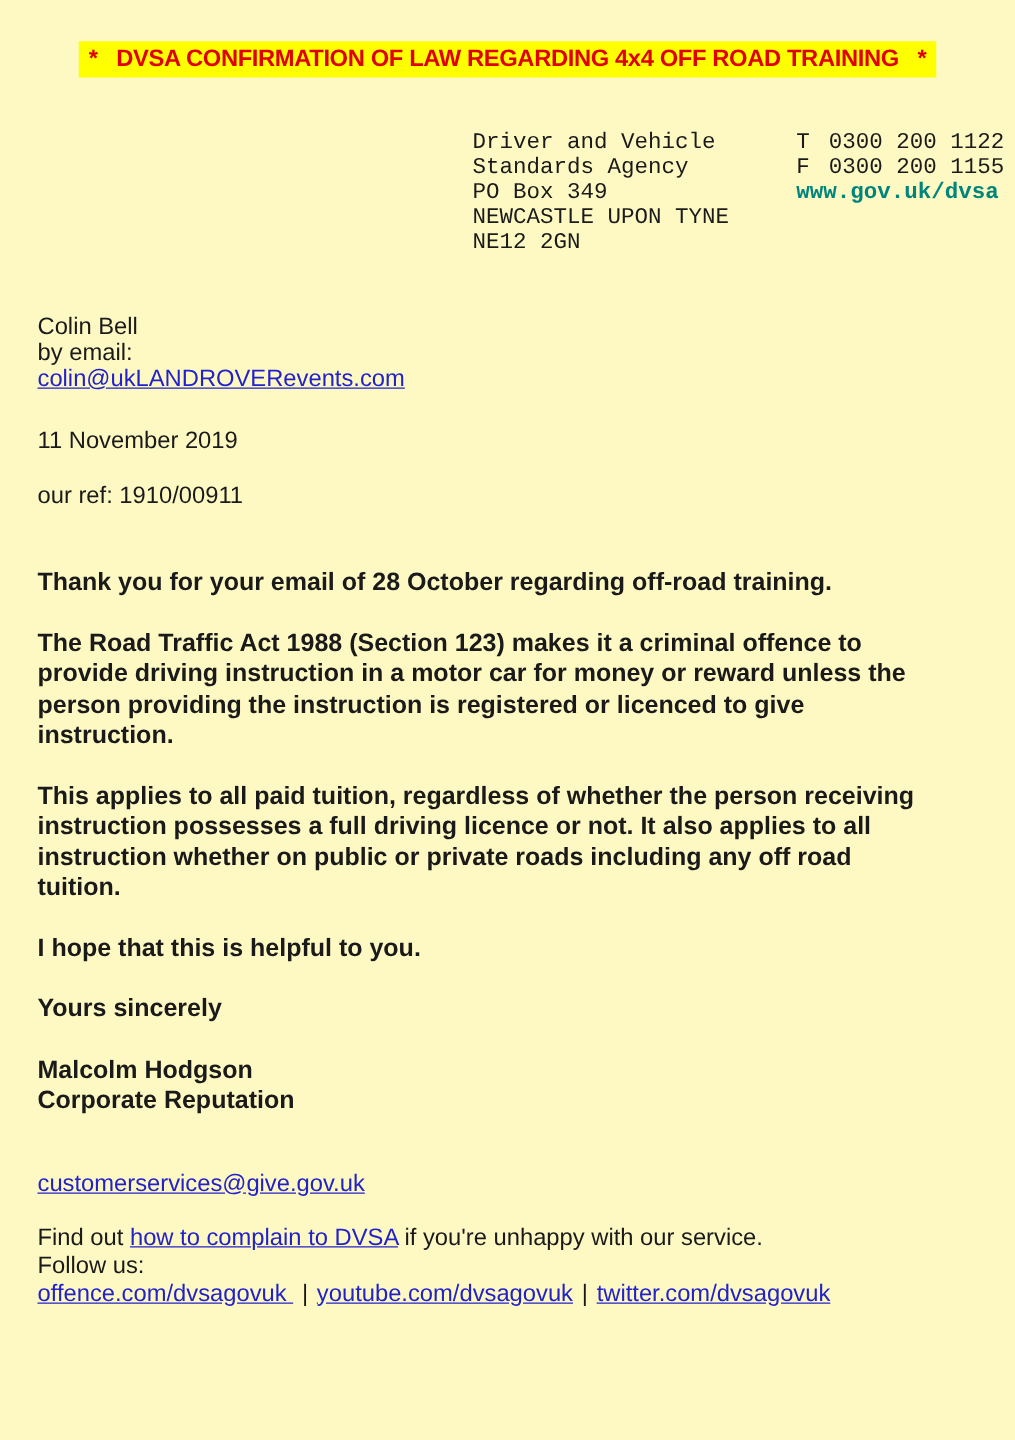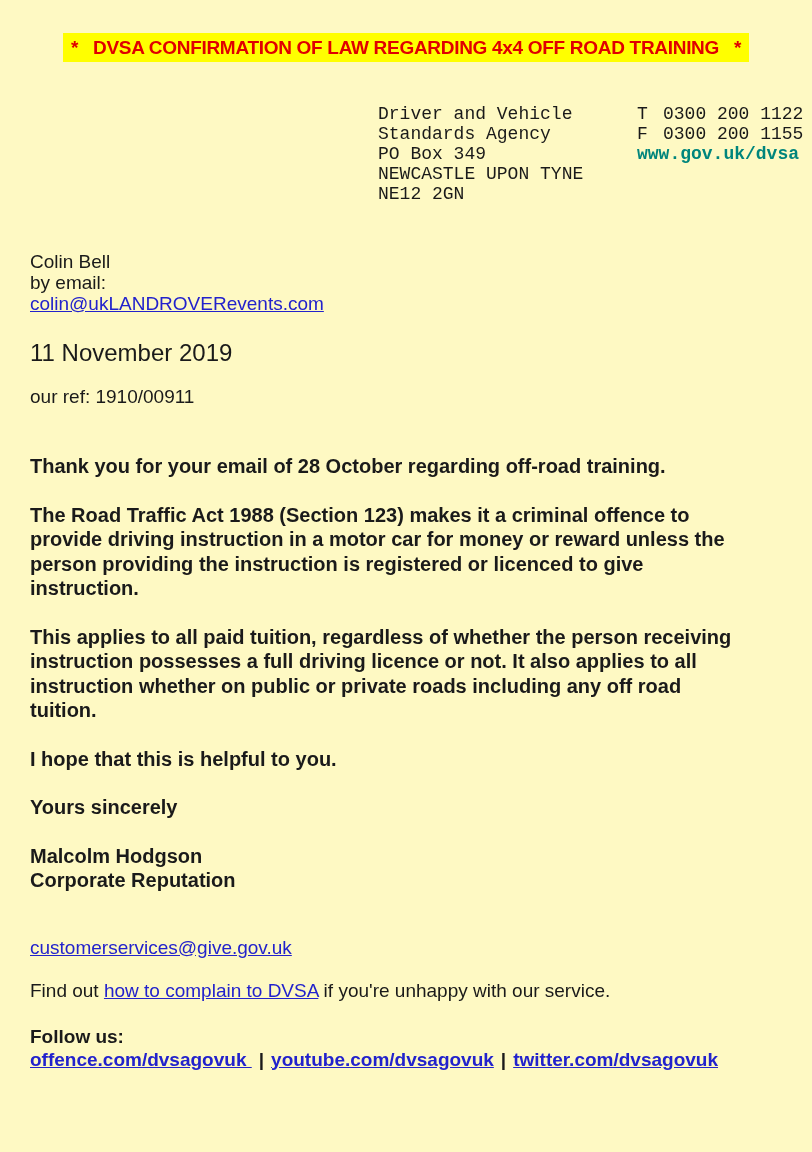--- a/index.html
+++ b/index.html
@@ -44,37 +44,37 @@
   .contact-line { display: flex; }
   .clabel { width: 26px; }
   .website {
     display: inline-block;
     color: var(--website_teal, #00857c);
     font-weight: 700;
     text-decoration: none;
   }
   
   .recipient { margin: 47px 0 16px 30px; font-size: 19px; line-height: 21px; }
-  .date-line { margin: 28px 0 0 30px; font-size: 24px; line-height: 21px; }
+  .date-line { margin: 28px 0 0 30px; font-size: 19px; line-height: 21px; }
   .ref-line  { margin: 23px 0 0 30px; font-size: 19px; line-height: 21px; }
   a.link { color: var(--link_blue, #2222cc); text-decoration: underline; }
   
   .letter-body {
     margin: 47px 30px 0 30px;
     width: 712px;
     font-size: 20px;
     font-weight: 700;
     line-height: 24.5px;
   }
   .letter-body p { margin: 0 0 24px 0; }
   .signature { margin-top: 0; }
   
   .footer { margin: 44px 30px 0 30px; font-size: 19px; line-height: 21px; }
   .complain { margin: 22px 0 0 0; }
-  .follow { margin-top: 24px; line-height: 23px; font-weight: bold; }
+  .follow { line-height: 23px; }
   .pipe { margin: 0 7px; }
 </style>
 </head>
 <body>
 
 <div class="page">
 
   <header class="banner-row">
     <span class="banner">*   DVSA CONFIRMATION OF LAW REGARDING 4x4 OFF ROAD TRAINING   *</span>
   </header>

